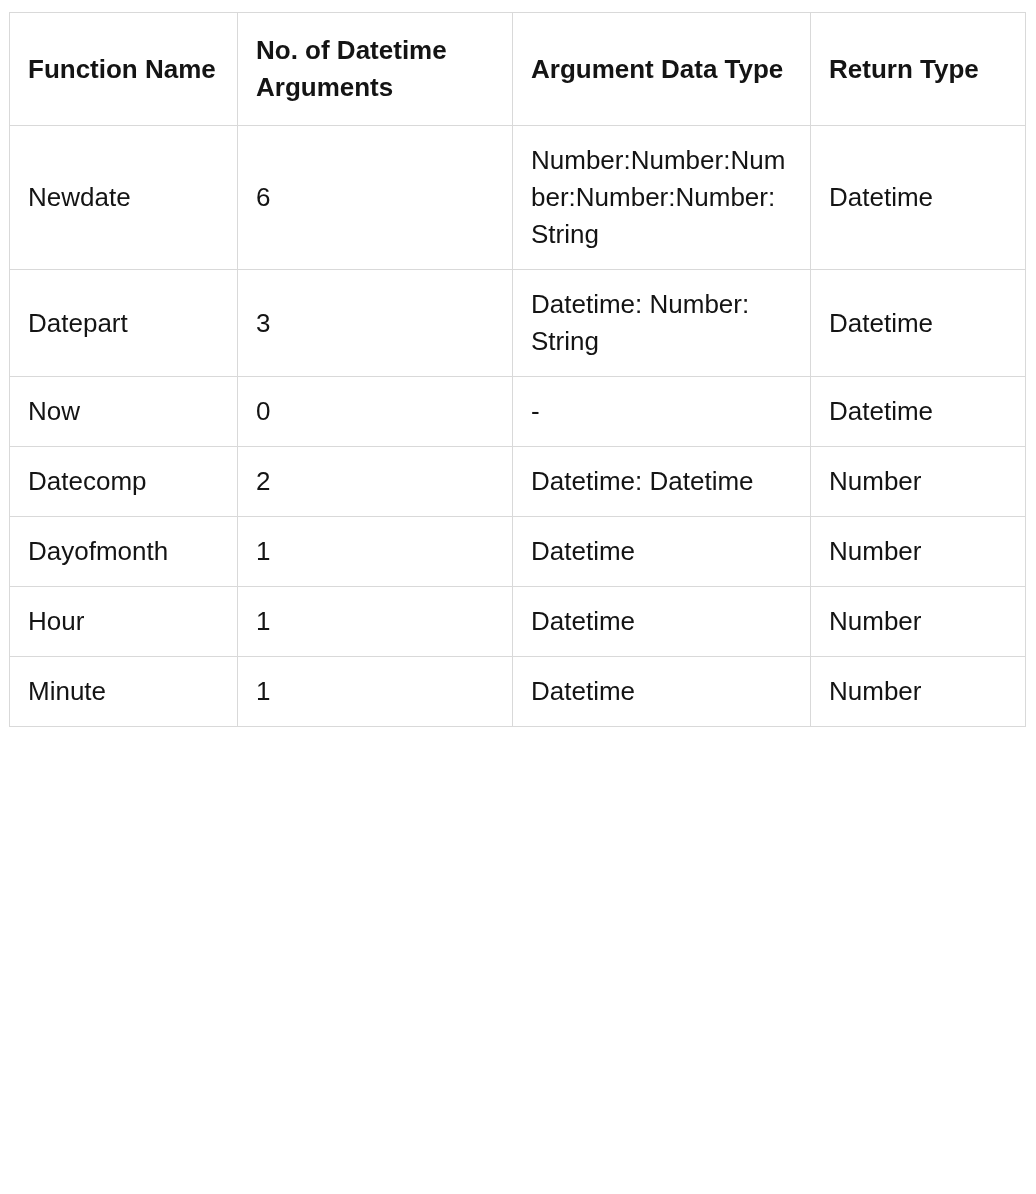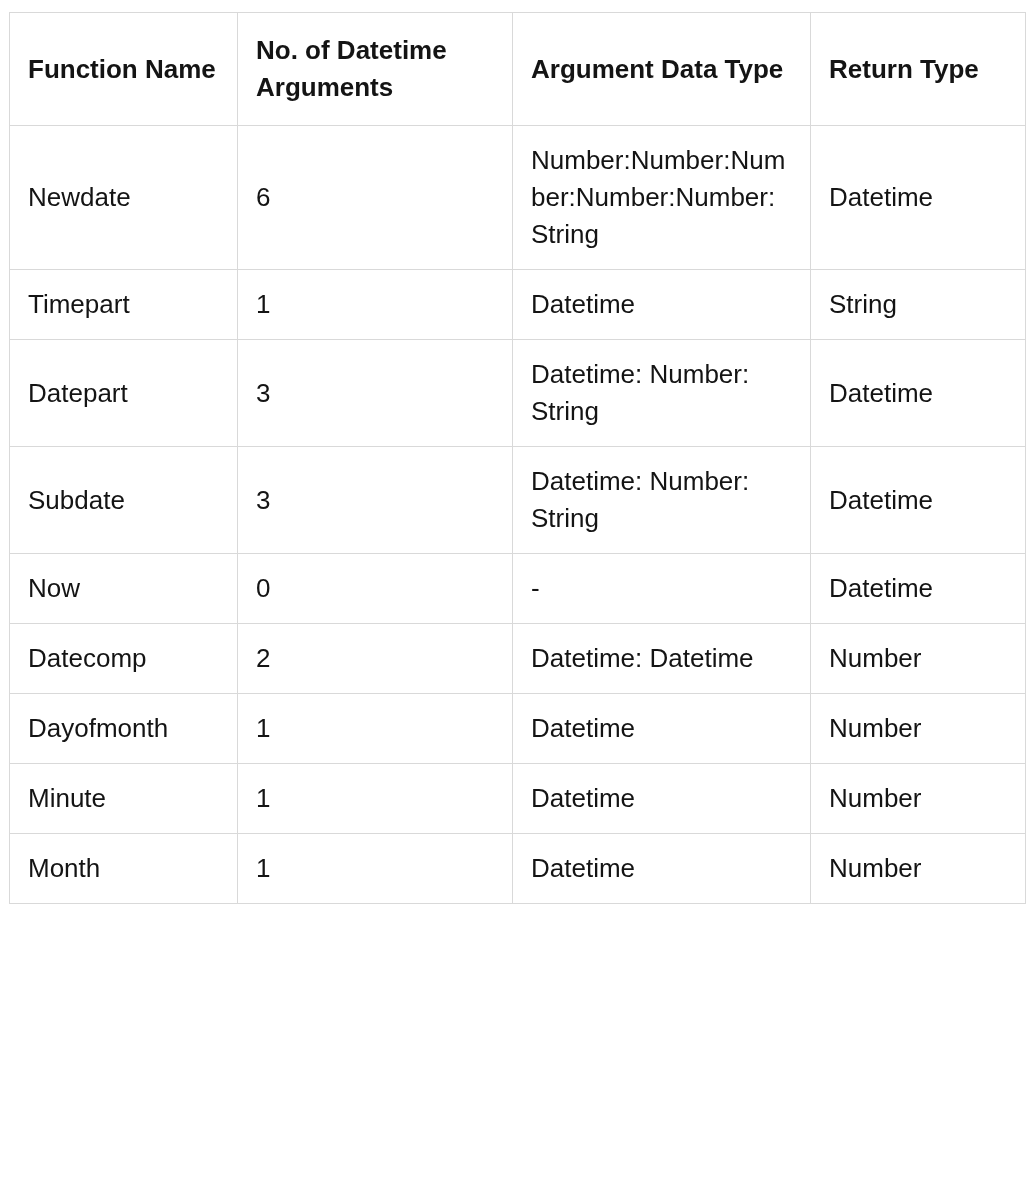--- a/index.html
+++ b/index.html
@@ -64,33 +64,21 @@
         </tr>
     </thead>
     <tbody>
         <tr>
           <td>Newdate</td>
           <td>6</td>
           <td>Number:Number:Number:Number:Number:String</td>
           <td>Datetime</td>
         </tr>
         <tr>
-          <td>Timepart</td>
-          <td>1</td>
-          <td>Datetime</td>
-          <td>String</td>
-        </tr>
-        <tr>
           <td>Datepart</td>
-          <td>3</td>
-          <td>Datetime: Number: String</td>
-          <td>Datetime</td>
-        </tr>
-        <tr>
-          <td>Subdate</td>
           <td>3</td>
           <td>Datetime: Number: String</td>
           <td>Datetime</td>
         </tr>
         <tr>
           <td>Now</td>
           <td>0</td>
           <td>-</td>
           <td>Datetime</td>
         </tr>
@@ -100,26 +88,26 @@
           <td>Datetime: Datetime</td>
           <td>Number</td>
         </tr>
         <tr>
           <td>Dayofmonth</td>
           <td>1</td>
           <td>Datetime</td>
           <td>Number</td>
         </tr>
         <tr>
-          <td>Minute</td>
+          <td>Hour</td>
           <td>1</td>
           <td>Datetime</td>
           <td>Number</td>
         </tr>
         <tr>
-          <td>Month</td>
+          <td>Minute</td>
           <td>1</td>
           <td>Datetime</td>
           <td>Number</td>
         </tr>
       </tbody>
   </table>
 </div>
 
 </body></html>

